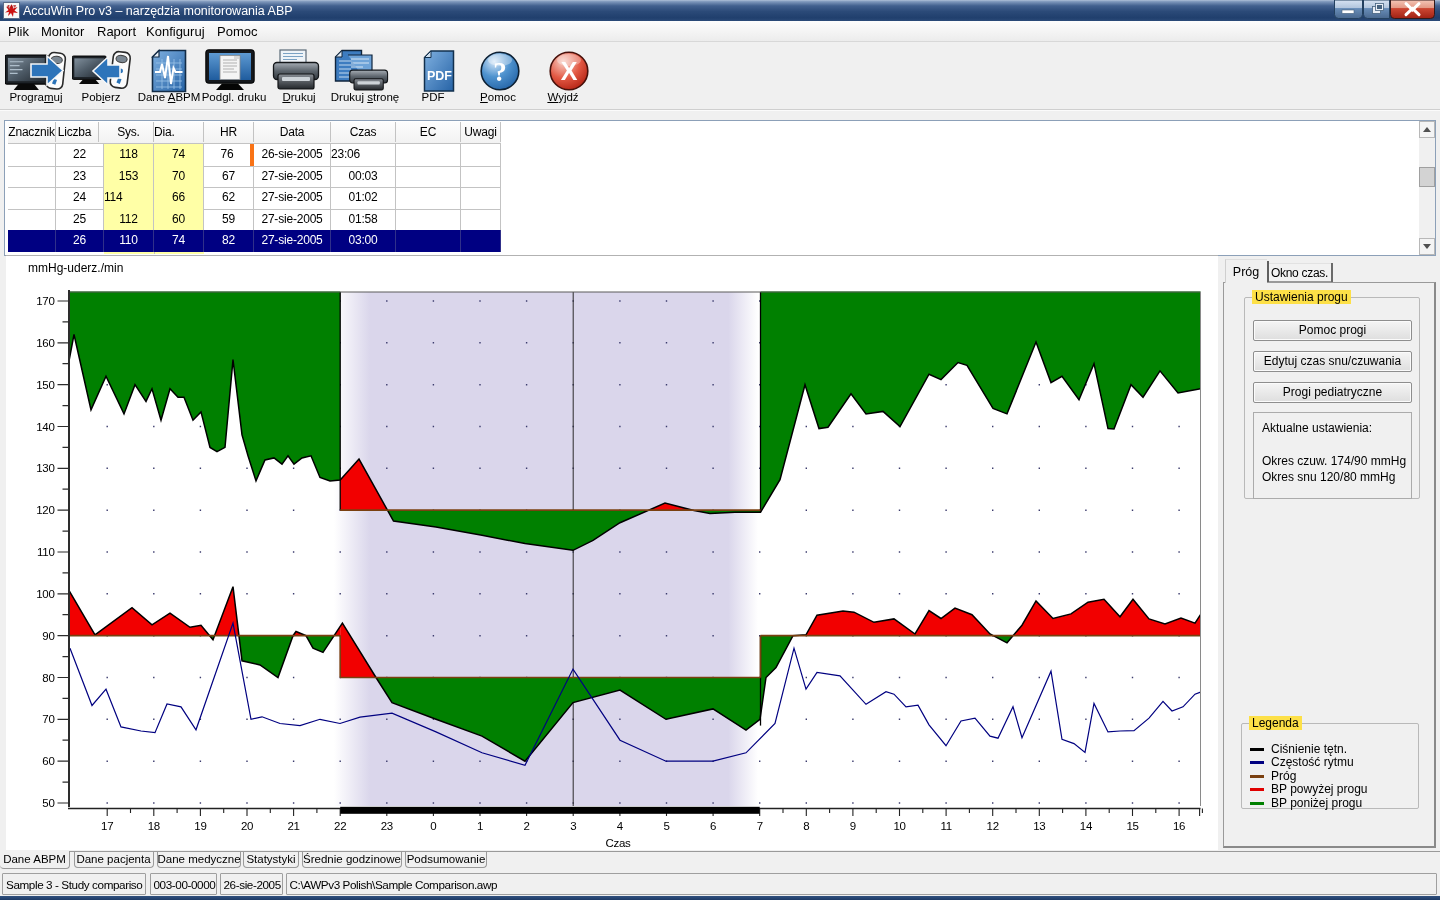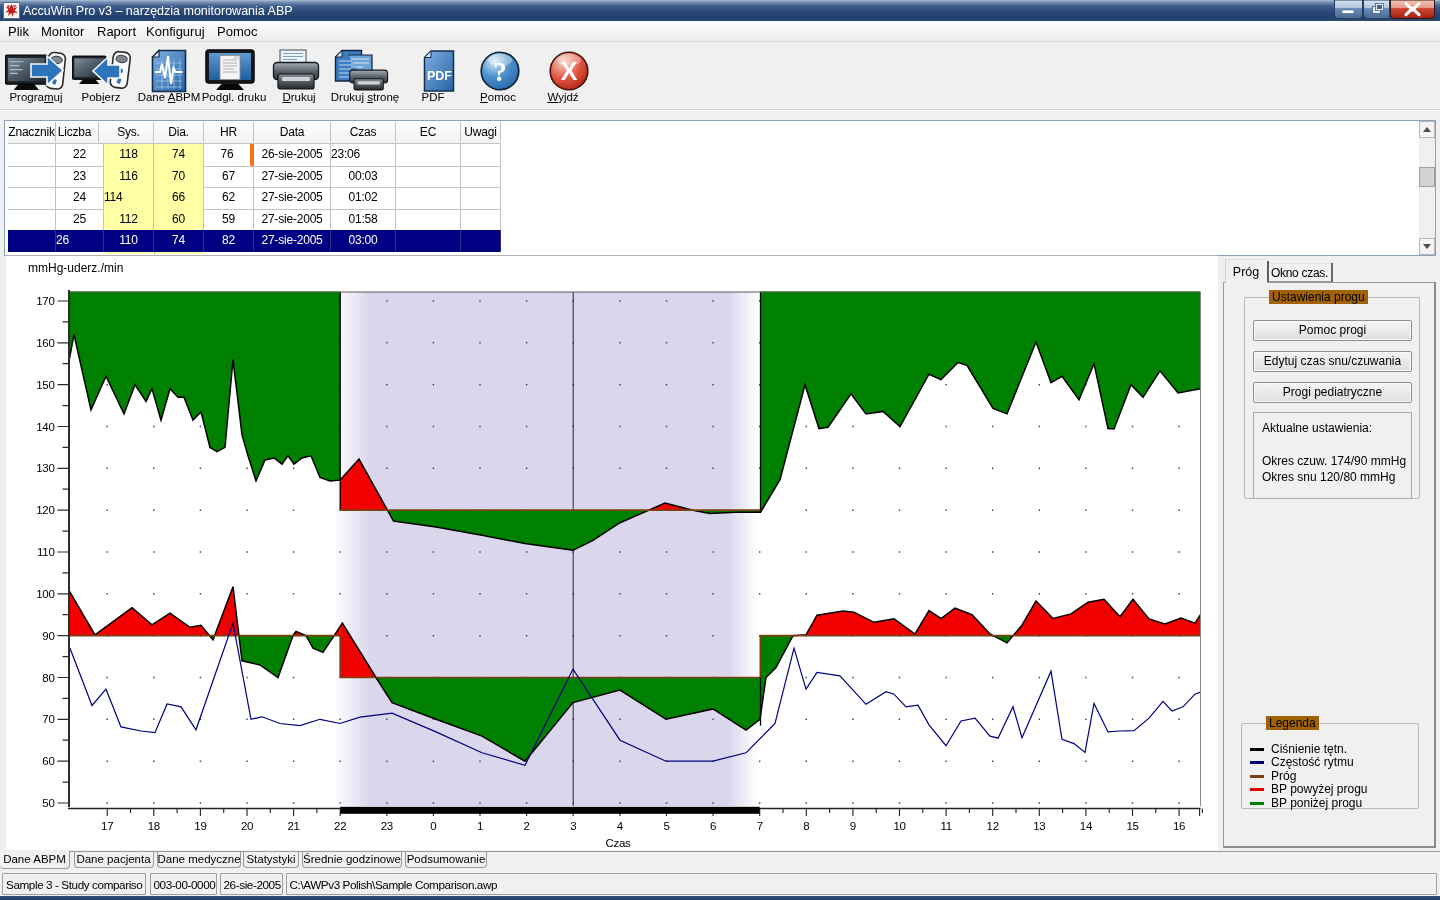--- a/index.html
+++ b/index.html
@@ -11,21 +11,21 @@
 .toolbar{left:0;top:43px;width:1440px;height:66px;background:#f0f0f0}
 .tbtn{position:absolute;text-align:center;font-size:11.5px;color:#000}
 .tlbl{position:absolute;top:42px;width:100%;text-align:center;white-space:nowrap}
 .sep1{left:0;top:109px;width:1440px;height:1px;background:#cfcfcf}
 .sep2{left:0;top:110px;width:1440px;height:1px;background:#fbfbfb}
 .tablewrap{left:4px;top:120px;width:1432px;height:136px;background:#fff;border:1px solid #8ca0b8}
 .cell{position:absolute;font-size:12px;letter-spacing:-0.2px;overflow:hidden;white-space:nowrap}
 .chartwrap{left:6px;top:255px;width:1212px;height:595px;background:#fff;border-top:1px solid #b2b2b2}
 .panel{left:1223px;top:282px;width:213px;height:566px;background:#f0f0f0;border:1px solid #9a9a9a;border-right:2px solid #8a8a8a;border-bottom:2px solid #8a8a8a}
 .gbox{position:absolute;border:1px solid #b9b9b9;border-radius:2px}
-.gbox-lbl{position:absolute;top:-8px;left:24px;background:#a16207;padding:0 3px;font-size:12px;white-space:nowrap}
+.gbox-lbl{position:absolute;top:-8px;left:7px;background:#fde047;padding:0 3px;font-size:12px;white-space:nowrap}
 .btn{position:absolute;left:29px;width:159px;height:21px;background:linear-gradient(180deg,#f5f5f5,#dedede);border:1px solid #8e8e8e;border-radius:2px;font-size:12px;text-align:center;line-height:19px;box-shadow:inset 0 0 0 1px #fbfbfb}
 .leg-item{position:absolute;left:8px;width:165px;height:13.4px;font-size:12px;white-space:nowrap}
 .leg-sw{display:inline-block;width:14px;height:3px;vertical-align:2px;margin-right:7px}
 .btab{position:absolute;font-size:11.5px;text-align:center;background:#f0f0f0;border:1px solid #9a9a9a;border-top:none;border-radius:0 0 4px 4px;white-space:nowrap}
 .sfield{position:absolute;top:873px;height:22px;background:#f0f0f0;border:1px solid #9f9f9f;border-radius:1px;font-size:11.7px;letter-spacing:-0.4px;line-height:21px;padding-left:3px;overflow:hidden;white-space:nowrap}
 </style></head><body>
 
 <div class="abs titlebar"></div>
 <svg class="abs" style="left:3px;top:2px" width="17" height="17" viewBox="0 0 17 17">
 <rect x="0.5" y="0.5" width="16" height="16" fill="#f8f8f8" stroke="#5a6c88"></rect>
@@ -208,42 +208,42 @@
       <ellipse cx="21" cy="10" rx="12" ry="6" fill="#ffffff" opacity="0.3"></ellipse>
       <text x="21" y="30" font-size="25" font-weight="bold" text-anchor="middle" fill="#fff" font-family="Liberation Sans,sans-serif">X</text>
     </svg>
     <div class="tlbl"><u>W</u>yjdź</div>
   </div>
 <div class="abs tablewrap"></div>
 <div class="abs" style="left:8px;top:122px;width:493px;height:21px;background:linear-gradient(#fdfdfd,#f2f2f2)"></div>
 <div class="cell" style="left:8px;top:122px;width:48px;height:20px;line-height:21px;text-align:center;border-right:1px solid #c3c3c3">Znacznik</div>
 <div class="cell" style="left:51px;top:122px;width:48px;height:20px;line-height:21px;text-align:center;border-right:1px solid #c3c3c3">Liczba</div>
 <div class="cell" style="left:104px;top:122px;width:50px;height:20px;line-height:21px;text-align:center;border-right:1px solid #c3c3c3">Sys.</div>
-<div class="cell" style="left:154px;top:122px;width:50px;height:20px;line-height:21px;text-align:center;border-right:1px solid #c3c3c3">Dia.</div>
+<div class="cell" style="left:154px;top:122px;width:50px;height:20px;line-height:21px;border-right:1px solid #c3c3c3">Dia.</div>
 <div class="cell" style="left:204px;top:122px;width:50px;height:20px;line-height:21px;text-align:center;border-right:1px solid #c3c3c3">HR</div>
 <div class="cell" style="left:254px;top:122px;width:77px;height:20px;line-height:21px;text-align:center;border-right:1px solid #c3c3c3">Data</div>
 <div class="cell" style="left:331px;top:122px;width:65px;height:20px;line-height:21px;text-align:center;border-right:1px solid #c3c3c3">Czas</div>
 <div class="cell" style="left:396px;top:122px;width:65px;height:20px;line-height:21px;text-align:center;border-right:1px solid #c3c3c3">EC</div>
 <div class="cell" style="left:461px;top:122px;width:40px;height:20px;line-height:21px;text-align:center;border-right:1px solid #c3c3c3">Uwagi</div>
 <div class="abs" style="left:8px;top:143px;width:493px;height:1px;background:#c3c3c3"></div>
 <div class="abs" style="left:104px;top:144.0px;width:100px;height:21.6px;background:#ffffa6"></div>
 <div class="cell" style="left:8px;top:144.0px;width:48px;height:21.6px;line-height:21.6px;text-align:center;border-right:1px solid #c3c3c3;color:#000"></div>
 <div class="cell" style="left:56px;top:144.0px;width:48px;height:21.6px;line-height:21.6px;text-align:center;border-right:1px solid #c3c3c3;color:#000">22</div>
 <div class="cell" style="left:104px;top:144.0px;width:50px;height:21.6px;line-height:21.6px;text-align:center;border-right:1px solid #c3c3c3;color:#000">118</div>
 <div class="cell" style="left:154px;top:144.0px;width:50px;height:21.6px;line-height:21.6px;text-align:center;border-right:1px solid #c3c3c3;color:#000">74</div>
 <div class="cell" style="left:204px;top:144.0px;width:50px;height:21.6px;line-height:21.6px;text-align:center;border-right:4px solid #f97316;color:#000">76</div>
 <div class="cell" style="left:254px;top:144.0px;width:77px;height:21.6px;line-height:21.6px;text-align:center;border-right:1px solid #c3c3c3;color:#000">26-sie-2005</div>
 <div class="cell" style="left:331px;top:144.0px;width:65px;height:21.6px;line-height:21.6px;border-right:1px solid #c3c3c3;color:#000">23:06</div>
 <div class="cell" style="left:396px;top:144.0px;width:65px;height:21.6px;line-height:21.6px;text-align:center;border-right:1px solid #c3c3c3;color:#000"></div>
 <div class="cell" style="left:461px;top:144.0px;width:40px;height:21.6px;line-height:21.6px;text-align:center;border-right:1px solid #c3c3c3;color:#000"></div>
 <div class="abs" style="left:8px;top:165.6px;width:493px;height:1px;background:#c3c3c3"></div>
 <div class="abs" style="left:104px;top:165.6px;width:100px;height:21.6px;background:#ffffa6"></div>
 <div class="cell" style="left:8px;top:165.6px;width:48px;height:21.6px;line-height:21.6px;text-align:center;border-right:1px solid #c3c3c3;color:#000"></div>
 <div class="cell" style="left:56px;top:165.6px;width:48px;height:21.6px;line-height:21.6px;text-align:center;border-right:1px solid #c3c3c3;color:#000">23</div>
-<div class="cell" style="left:104px;top:165.6px;width:50px;height:21.6px;line-height:21.6px;text-align:center;border-right:1px solid #c3c3c3;color:#000">116</div>
+<div class="cell" style="left:104px;top:165.6px;width:50px;height:21.6px;line-height:21.6px;text-align:center;border-right:1px solid #c3c3c3;color:#000">153</div>
 <div class="cell" style="left:154px;top:165.6px;width:50px;height:21.6px;line-height:21.6px;text-align:center;border-right:1px solid #c3c3c3;color:#000">70</div>
 <div class="cell" style="left:204px;top:165.6px;width:50px;height:21.6px;line-height:21.6px;text-align:center;border-right:1px solid #c3c3c3;color:#000">67</div>
 <div class="cell" style="left:254px;top:165.6px;width:77px;height:21.6px;line-height:21.6px;text-align:center;border-right:1px solid #c3c3c3;color:#000">27-sie-2005</div>
 <div class="cell" style="left:331px;top:165.6px;width:65px;height:21.6px;line-height:21.6px;text-align:center;border-right:1px solid #c3c3c3;color:#000">00:03</div>
 <div class="cell" style="left:396px;top:165.6px;width:65px;height:21.6px;line-height:21.6px;text-align:center;border-right:1px solid #c3c3c3;color:#000"></div>
 <div class="cell" style="left:461px;top:165.6px;width:40px;height:21.6px;line-height:21.6px;text-align:center;border-right:1px solid #c3c3c3;color:#000"></div>
 <div class="abs" style="left:8px;top:187.2px;width:493px;height:1px;background:#c3c3c3"></div>
 <div class="abs" style="left:104px;top:187.2px;width:100px;height:21.6px;background:#ffffa6"></div>
 <div class="cell" style="left:8px;top:187.2px;width:48px;height:21.6px;line-height:21.6px;text-align:center;border-right:1px solid #c3c3c3;color:#000"></div>
 <div class="cell" style="left:56px;top:187.2px;width:48px;height:21.6px;line-height:21.6px;text-align:center;border-right:1px solid #c3c3c3;color:#000">24</div>
@@ -261,21 +261,21 @@
 <div class="cell" style="left:104px;top:208.8px;width:50px;height:21.6px;line-height:21.6px;text-align:center;border-right:1px solid #c3c3c3;color:#000">112</div>
 <div class="cell" style="left:154px;top:208.8px;width:50px;height:21.6px;line-height:21.6px;text-align:center;border-right:1px solid #c3c3c3;color:#000">60</div>
 <div class="cell" style="left:204px;top:208.8px;width:50px;height:21.6px;line-height:21.6px;text-align:center;border-right:1px solid #c3c3c3;color:#000">59</div>
 <div class="cell" style="left:254px;top:208.8px;width:77px;height:21.6px;line-height:21.6px;text-align:center;border-right:1px solid #c3c3c3;color:#000">27-sie-2005</div>
 <div class="cell" style="left:331px;top:208.8px;width:65px;height:21.6px;line-height:21.6px;text-align:center;border-right:1px solid #c3c3c3;color:#000">01:58</div>
 <div class="cell" style="left:396px;top:208.8px;width:65px;height:21.6px;line-height:21.6px;text-align:center;border-right:1px solid #c3c3c3;color:#000"></div>
 <div class="cell" style="left:461px;top:208.8px;width:40px;height:21.6px;line-height:21.6px;text-align:center;border-right:1px solid #c3c3c3;color:#000"></div>
 <div class="abs" style="left:8px;top:230.4px;width:493px;height:1px;background:#c3c3c3"></div>
 <div class="abs" style="left:8px;top:230.4px;width:493px;height:21.6px;background:#000082"></div>
 <div class="cell" style="left:8px;top:230.4px;width:48px;height:21.6px;line-height:21.6px;text-align:center;border-right:1px solid #30308a;color:#fff"></div>
-<div class="cell" style="left:56px;top:230.4px;width:48px;height:21.6px;line-height:21.6px;border-right:1px solid #30308a;color:#fff">26</div>
+<div class="cell" style="left:56px;top:230.4px;width:48px;height:21.6px;line-height:21.6px;text-align:center;border-right:1px solid #30308a;color:#fff">26</div>
 <div class="cell" style="left:104px;top:230.4px;width:50px;height:21.6px;line-height:21.6px;text-align:center;border-right:1px solid #30308a;color:#fff">110</div>
 <div class="cell" style="left:154px;top:230.4px;width:50px;height:21.6px;line-height:21.6px;text-align:center;border-right:1px solid #30308a;color:#fff">74</div>
 <div class="cell" style="left:204px;top:230.4px;width:50px;height:21.6px;line-height:21.6px;text-align:center;border-right:1px solid #30308a;color:#fff">82</div>
 <div class="cell" style="left:254px;top:230.4px;width:77px;height:21.6px;line-height:21.6px;text-align:center;border-right:1px solid #30308a;color:#fff">27-sie-2005</div>
 <div class="cell" style="left:331px;top:230.4px;width:65px;height:21.6px;line-height:21.6px;text-align:center;border-right:1px solid #30308a;color:#fff">03:00</div>
 <div class="cell" style="left:396px;top:230.4px;width:65px;height:21.6px;line-height:21.6px;text-align:center;border-right:1px solid #30308a;color:#fff"></div>
 <div class="cell" style="left:461px;top:230.4px;width:40px;height:21.6px;line-height:21.6px;text-align:center;border-right:1px solid #30308a;color:#fff"></div>
 <div class="abs" style="left:104px;top:252.0px;width:100px;height:2.0px;background:#ffffa6"></div>
 <div class="abs" style="left:154px;top:252.0px;width:1px;height:2.0px;background:#c3c3c3"></div>
 <svg class="abs" style="left:1419px;top:121px" width="16" height="134" viewBox="0 0 16 134">

